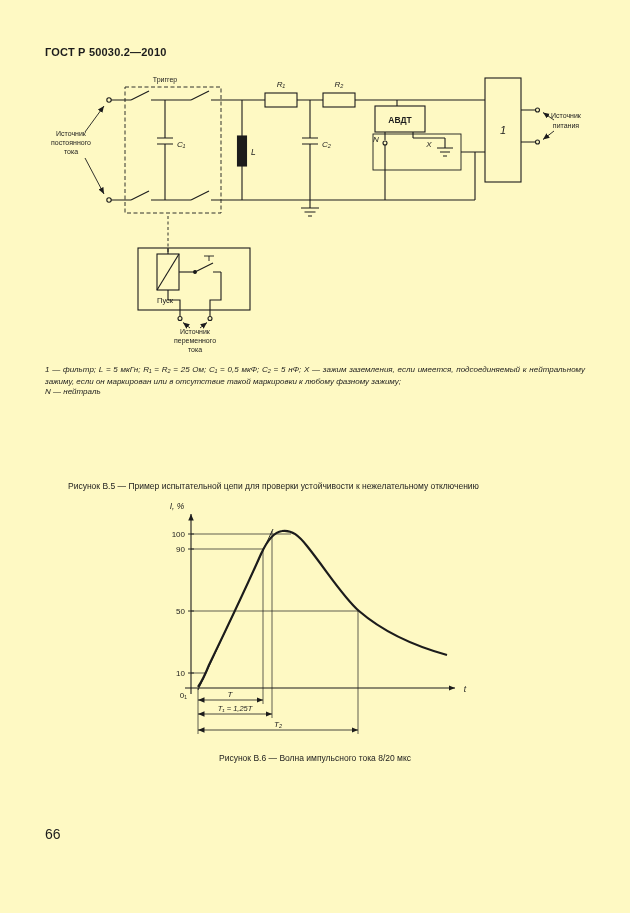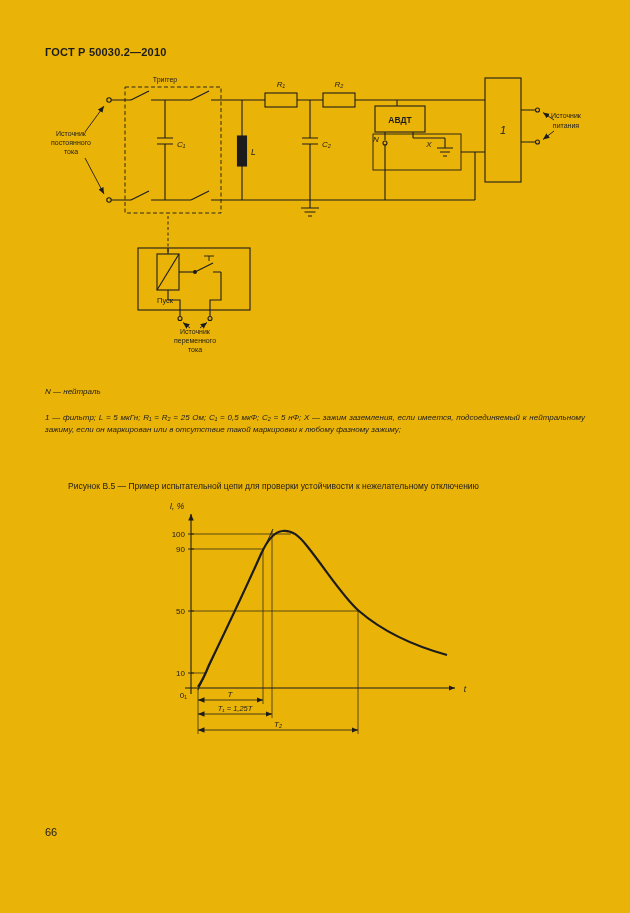--- a/index.html
+++ b/index.html
@@ -1,29 +1,29 @@
 <!DOCTYPE html>
 <html><head>
 <meta charset="utf-8">
 <style>
   * { margin:0; padding:0; box-sizing:border-box; }
   html,body { background:#ffffff; }
   .page {
-    position:relative; width:630px; height:913px; background:#eab308;
+    position:relative; width:630px; height:913px; background:#fef9c3;
     font-family:"Liberation Sans", sans-serif; color:#1c1c1c; overflow:hidden;
   }
   .header { position:absolute; left:45px; top:46px; font-size:11px; font-weight:bold; letter-spacing:.2px; }
   .circuit { position:absolute; left:45px; top:70px; }
-  .legend { position:absolute; left:45px; top:364px; width:540px; font-size:8px; font-style:italic; line-height:1.55; text-align:justify;margin-top:48px; }
+  .legend { position:absolute; left:45px; top:364px; width:540px; font-size:8px; font-style:italic; line-height:1.55; text-align:justify; }
   .legend-center { position:absolute; left:45px; top:387px; width:540px; font-size:8px; font-style:italic; text-align:left; }
   .note { position:absolute; left:45px; top:409px; width:540px; font-size:8.5px; line-height:1.5; text-align:justify; text-indent:28px; }
   .figcap-b5 { position:absolute; left:68px; top:452px; width:520px; font-size:8.5px;margin-top:29px; }
   .graph { position:absolute; left:145px; top:498px; }
   .figcap-b6 { position:absolute; left:45px; top:753px; width:540px; font-size:8.5px; text-align:center; }
-  .pagenum { position:absolute; left:45px; top:826px; font-size:11px; }
+  .pagenum { position:absolute; left:45px; top:826px; font-size:14px; }
   svg text { font-family:"Liberation Sans", sans-serif; fill:#1c1c1c; stroke:none; }
   svg .it { font-style:italic; }
 </style>
 </head>
 <body>
 
 <div class="page">
 
   <div class="header">ГОСТ Р 50030.2—2010</div>
 
@@ -203,15 +203,16 @@
     <text x="40" y="39" font-size="8" text-anchor="end">100</text>
     <text x="40" y="54" font-size="8" text-anchor="end">90</text>
     <text x="40" y="116" font-size="8" text-anchor="end">50</text>
     <text x="40" y="178" font-size="8" text-anchor="end">10</text>
     <text x="42" y="200" font-size="8" text-anchor="end">0₁</text>
     <text x="85" y="199" font-size="8" class="it" text-anchor="middle">T</text>
     <text x="90" y="213" font-size="7.5" class="it" text-anchor="middle">T₁ = 1,25T</text>
     <text x="133" y="229" font-size="8" class="it" text-anchor="middle">T₂</text>
   </svg>
 
+  <div class="figcap-b6">Рисунок В.6 — Волна импульсного тока 8/20 мкс</div>
 
   <div class="pagenum">66</div>
 </div>
 
 </body></html>

